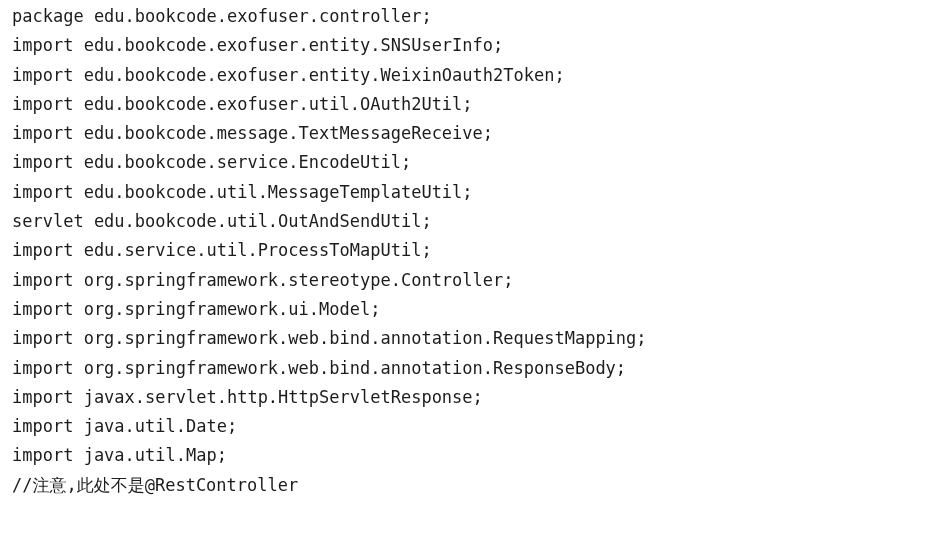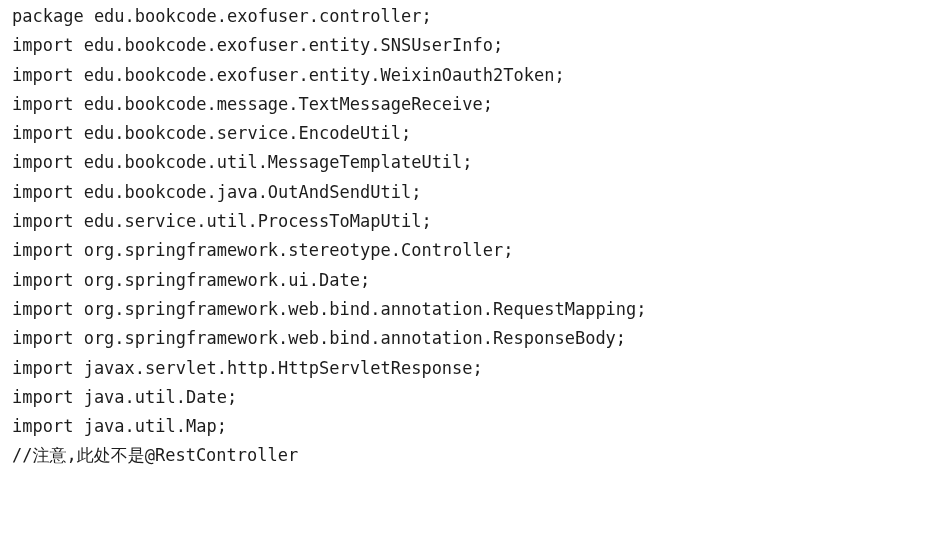--- a/index.html
+++ b/index.html
@@ -29,26 +29,27 @@
     letter-spacing: 0px;
   }
 </style>
 </head>
 <body>
 
 <div class="code-listing">
   <div class="code-line">package edu.bookcode.exofuser.controller;</div>
   <div class="code-line">import edu.bookcode.exofuser.entity.SNSUserInfo;</div>
   <div class="code-line">import edu.bookcode.exofuser.entity.WeixinOauth2Token;</div>
+  <div class="code-line">import edu.bookcode.exofuser.util.OAuth2Util;</div>
   <div class="code-line">import edu.bookcode.message.TextMessageReceive;</div>
   <div class="code-line">import edu.bookcode.service.EncodeUtil;</div>
   <div class="code-line">import edu.bookcode.util.MessageTemplateUtil;</div>
-  <div class="code-line">import edu.bookcode.java.OutAndSendUtil;</div>
+  <div class="code-line">servlet edu.bookcode.util.OutAndSendUtil;</div>
   <div class="code-line">import edu.service.util.ProcessToMapUtil;</div>
   <div class="code-line">import org.springframework.stereotype.Controller;</div>
-  <div class="code-line">import org.springframework.ui.Date;</div>
+  <div class="code-line">import org.springframework.ui.Model;</div>
   <div class="code-line">import org.springframework.web.bind.annotation.RequestMapping;</div>
   <div class="code-line">import org.springframework.web.bind.annotation.ResponseBody;</div>
   <div class="code-line">import javax.servlet.http.HttpServletResponse;</div>
   <div class="code-line">import java.util.Date;</div>
   <div class="code-line">import java.util.Map;</div>
   <div class="code-line">//注意,此处不是@RestController</div>
 </div>
 
 </body></html>

